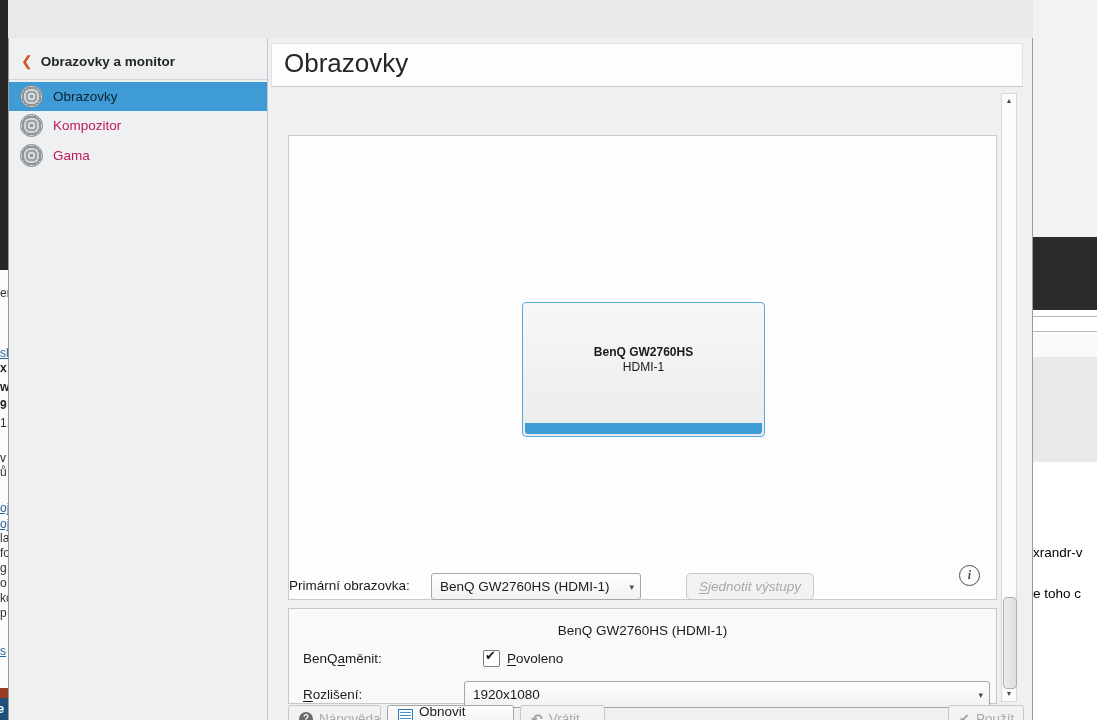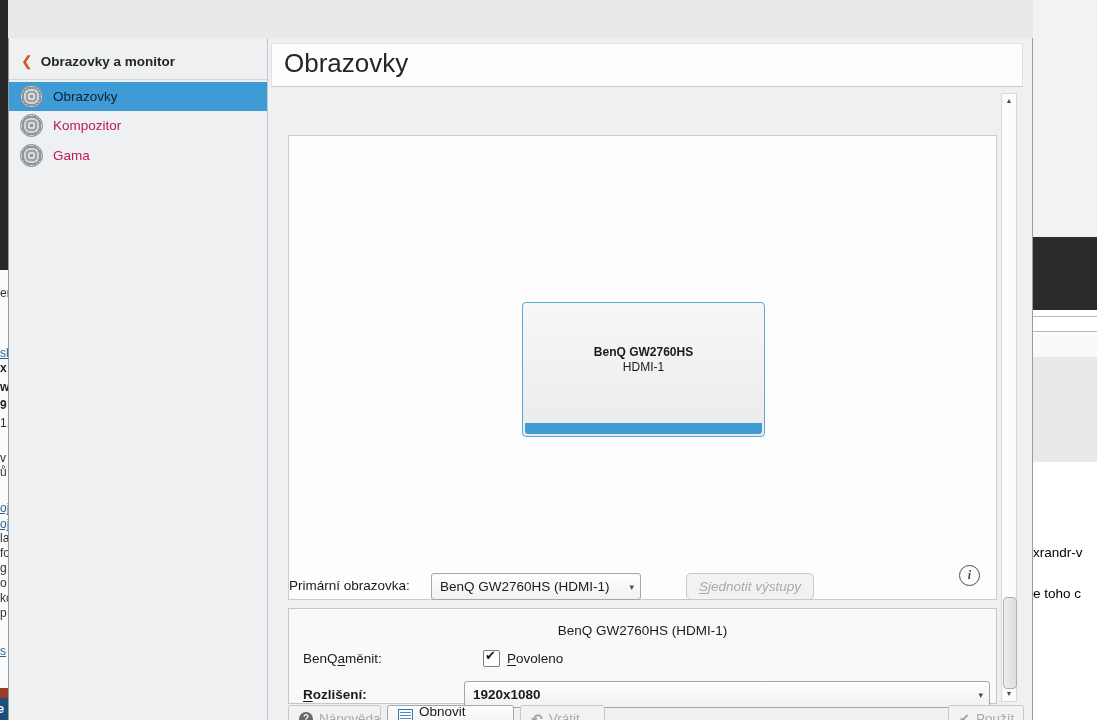--- a/index.html
+++ b/index.html
@@ -90,21 +90,21 @@
 
   #section{position:absolute;left:279px;top:570px;width:709px;height:96px;background:#f9f9fa;
            border:1px solid #c6c6c6;box-sizing:border-box;}
   #section .sec-title{position:absolute;left:0;right:0;top:14px;text-align:center;font-size:13.5px;color:#1b1b1b;}
   #sec-row1{position:absolute;left:14px;top:40px;right:14px;height:22px;}
   #sec-row1 .lab{position:absolute;left:0;top:2px;}
   #checkbox{position:absolute;left:180px;top:1px;width:17px;height:17px;background:#fff;
             border:1px solid #7d7d7d;border-radius:2px;box-sizing:border-box;cursor:pointer;}
   #checkbox .mark{position:absolute;left:1px;top:-3px;font-size:13px;color:#1b1b1b;}
   #check-label{position:absolute;left:204px;top:2px;cursor:pointer;}
-  #sec-row2{position:absolute;left:14px;top:72px;right:14px;height:27px;font-weight:bold;}
+  #sec-row2{position:absolute;left:14px;top:72px;right:14px;height:27px;}
   #sec-row2 .lab{position:absolute;left:0;top:6px;}
   #res-combo{position:absolute;left:161px;top:0;width:526px;height:27px;padding-left:8px;}
 
   
   #scrollbar{position:absolute;left:992px;top:55px;width:16px;height:609px;background:#fcfcfc;
              border:1px solid #d9d9d9;box-sizing:border-box;}
   #scrollbar .arrow{position:absolute;left:0;width:14px;height:12px;text-align:center;font-size:7px;
              color:#4a4a4a;line-height:12px;cursor:pointer;}
   #sb-up{top:1px;} #sb-down{bottom:1px;}
   #sb-thumb{position:absolute;left:1px;top:503px;width:12px;height:90px;background:linear-gradient(90deg,#ececec,#dedede);

